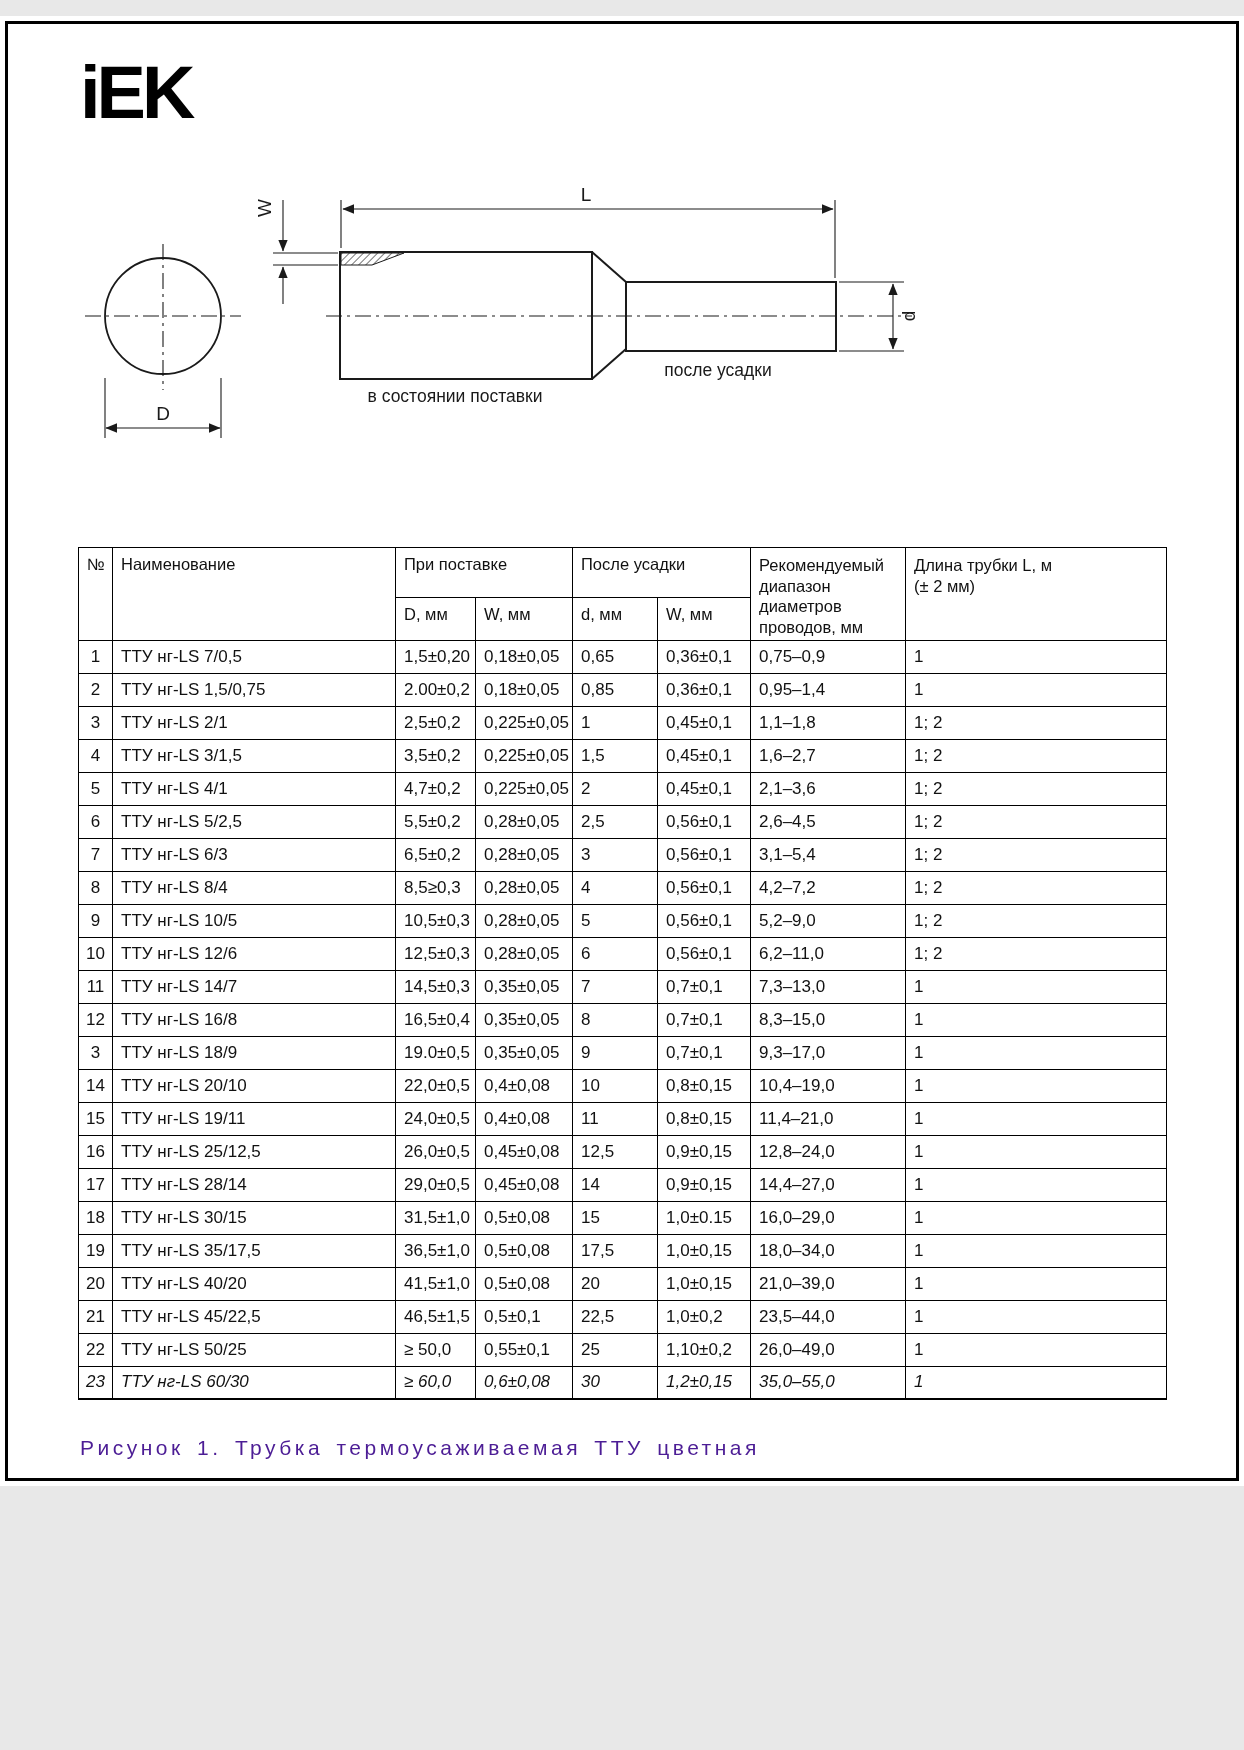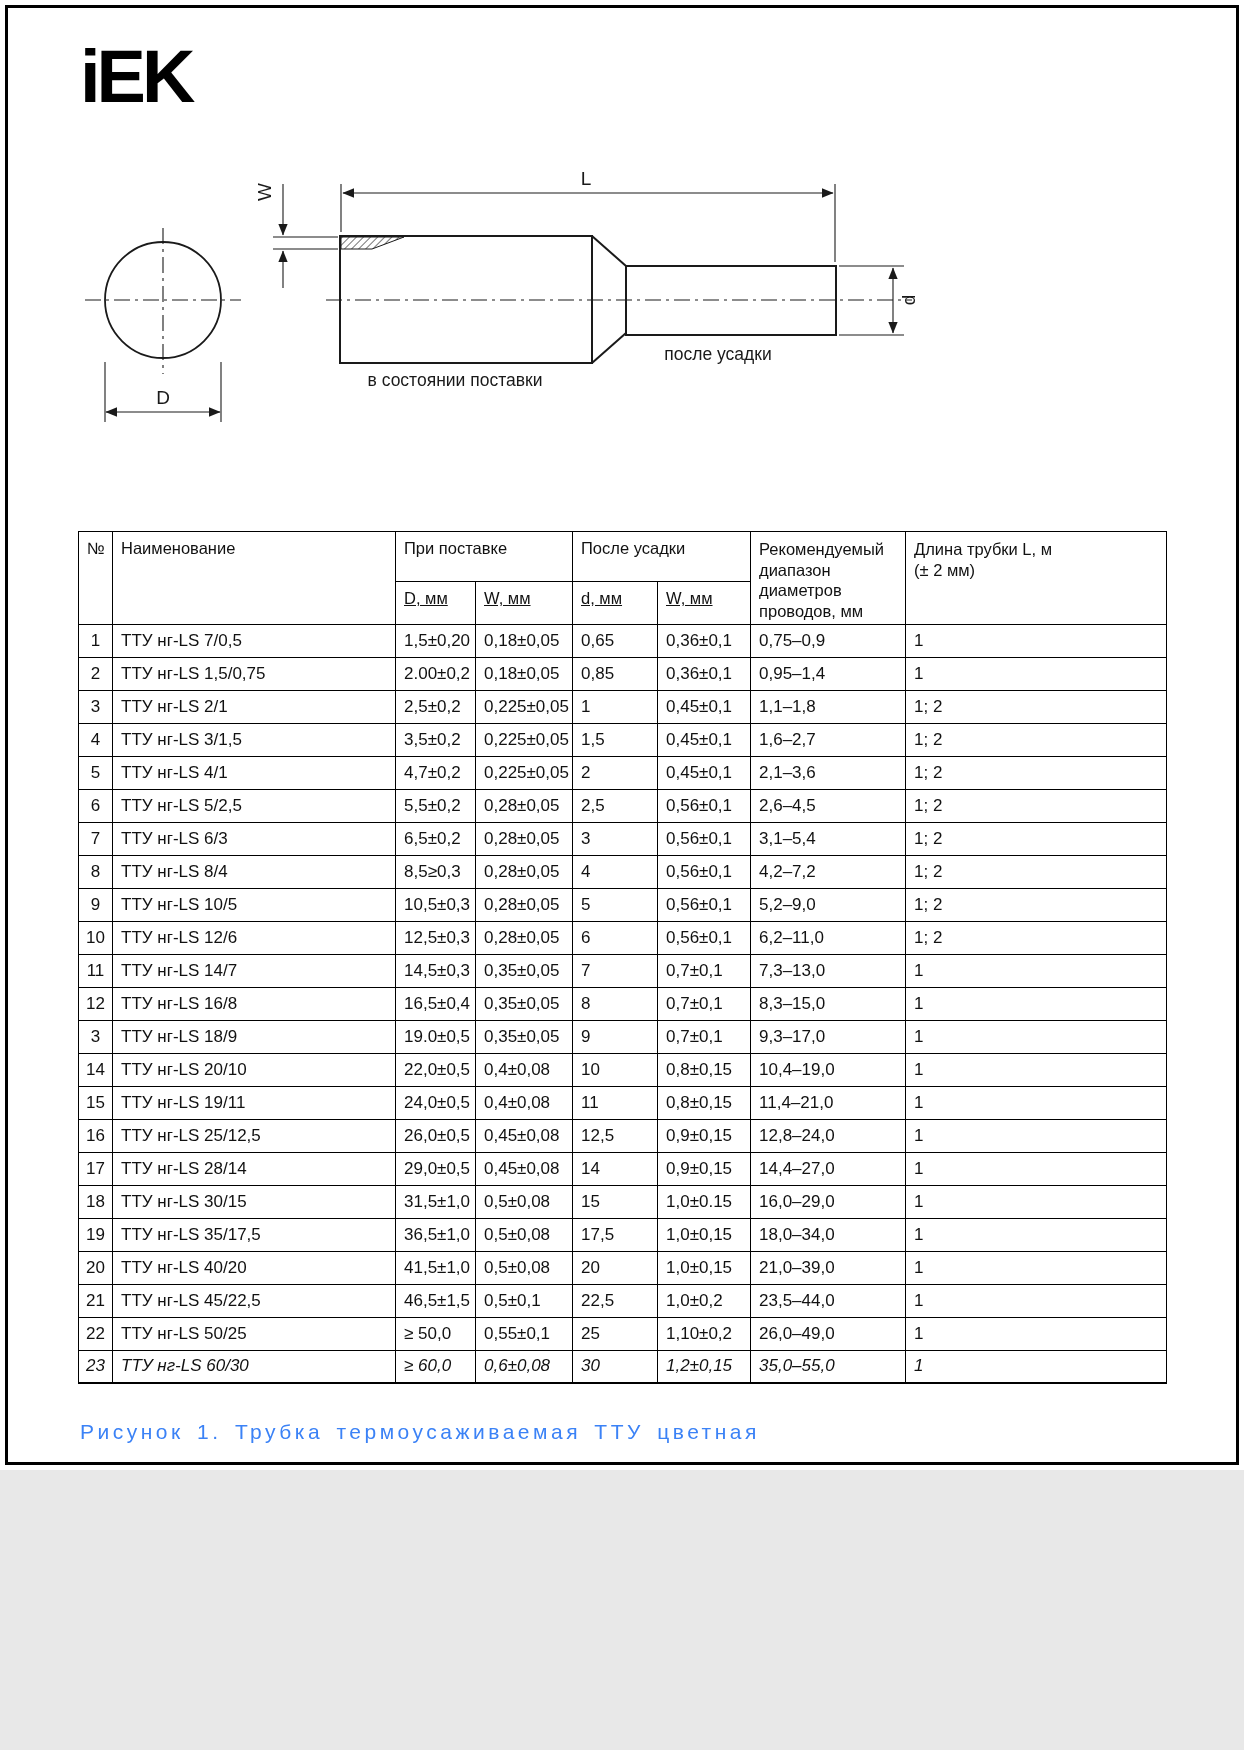--- a/index.html
+++ b/index.html
@@ -1,20 +1,20 @@
 <!DOCTYPE html>
 <html><head>
 <meta charset="utf-8">
 <style>
   * { margin:0; padding:0; box-sizing:border-box; }
   html,body { background:#e8e8e8; }
   .page {
     position:relative; width:1244px; height:1470px; background:#ffffff;
     font-family:"Liberation Sans","DejaVu Sans",sans-serif; color:#1a1a1a;
-    margin:0 auto; overflow:hidden;
+    margin:16px auto; overflow:hidden;
   }
   .frame { position:absolute; inset:5px; border:3px solid #000; pointer-events:none; }
   .logo {
     position:absolute; left:80px; top:34px;
     font-size:74px; font-weight:900; letter-spacing:-4px; color:#000;
     font-family:"Liberation Sans","DejaVu Sans",sans-serif;
   }
   .drawing { position:absolute; left:70px; top:148px; width:860px; height:310px; }
   .drawing svg { display:block; }
   .drawing text { font-family:"Liberation Sans","DejaVu Sans",sans-serif; fill:#1a1a1a; }
@@ -27,29 +27,29 @@
     position:absolute; left:78px; top:531px; width:1088px;
     border-collapse:collapse; table-layout:fixed;
   }
   .spec th, .spec td {
     border:1px solid #000; font-weight:400; font-size:17px;
     padding:2px 8px; text-align:left; vertical-align:middle; overflow:hidden;
     color:#111;
   }
   .spec thead th { vertical-align:top; padding-top:7px; font-size:16.5px; }
   .spec thead tr:first-child th { height:40px; }
-  .spec thead tr:nth-child(2) th { height:34px;text-decoration:underline; }
+  .spec thead tr:nth-child(2) th { height:34px; }
   .spec td { height:33px; }
   .spec .c-num { text-align:center; padding-left:2px; padding-right:2px; }
   .spec th.pre { white-space:pre-line; line-height:1.25; }
   .spec tbody tr:last-child td { border-bottom:2px solid #000;font-style:italic; }
 
   .caption {
     position:absolute; left:80px; top:1420px;
-    font-size:21px; letter-spacing:3.5px; word-spacing:4px; color:#3b82f6;
+    font-size:21px; letter-spacing:3.5px; word-spacing:4px; color:#4c1d95;
   }
 </style>
 </head>
 <body>
 
 <div class="page">
   <div class="frame"></div>
 
   <div class="logo">iEK</div>
 

